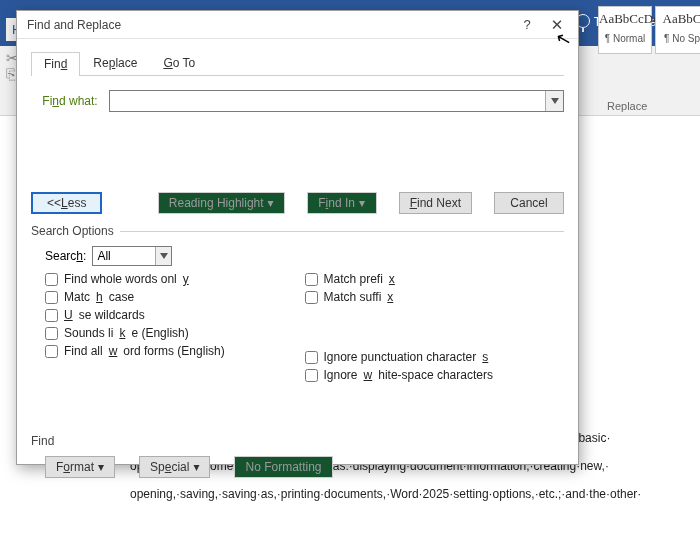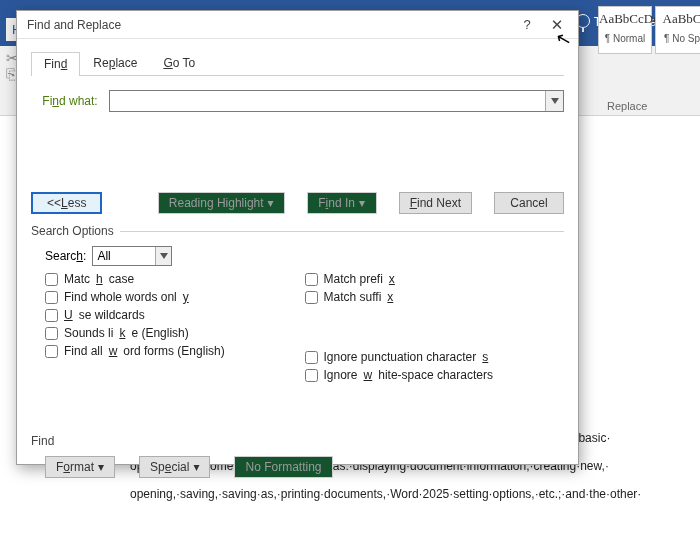--- a/index.html
+++ b/index.html
@@ -157,22 +157,22 @@
       <div class="drop">
           <svg viewBox="0 0 8 6">
             <path d="M0 0 L8 0 L4 6 Z" fill="#555"></path>
           </svg>
         </div>
     </div>
   </div>
 
   <div class="options-grid">
     <div class="col">
+      <label class="chk"><input type="checkbox" style="">Find whole words onl<u class="acc">y</u></label>
       <label class="chk"><input type="checkbox" style="">Matc<u class="acc">h</u> case</label>
-      <label class="chk"><input type="checkbox" style="">Find whole words onl<u class="acc">y</u></label>
       <label class="chk"><input type="checkbox" style=""><u class="acc">U</u>se wildcards</label>
       <label class="chk"><input type="checkbox" style="">Sounds li<u class="acc">k</u>e (English)</label>
       <label class="chk"><input type="checkbox" style="">Find all <u class="acc">w</u>ord forms (English)</label>
     </div>
     <div class="col col2">
       <label class="chk"><input type="checkbox" style="">Match prefi<u class="acc">x</u></label>
       <label class="chk"><input type="checkbox" style="">Match suffi<u class="acc">x</u></label>
       <div class="spacer-v"></div>
       <label class="chk"><input type="checkbox" style="">Ignore punctuation character<u class="acc">s</u></label>
       <label class="chk"><input type="checkbox" style="">Ignore <u class="acc">w</u>hite-space characters</label>

